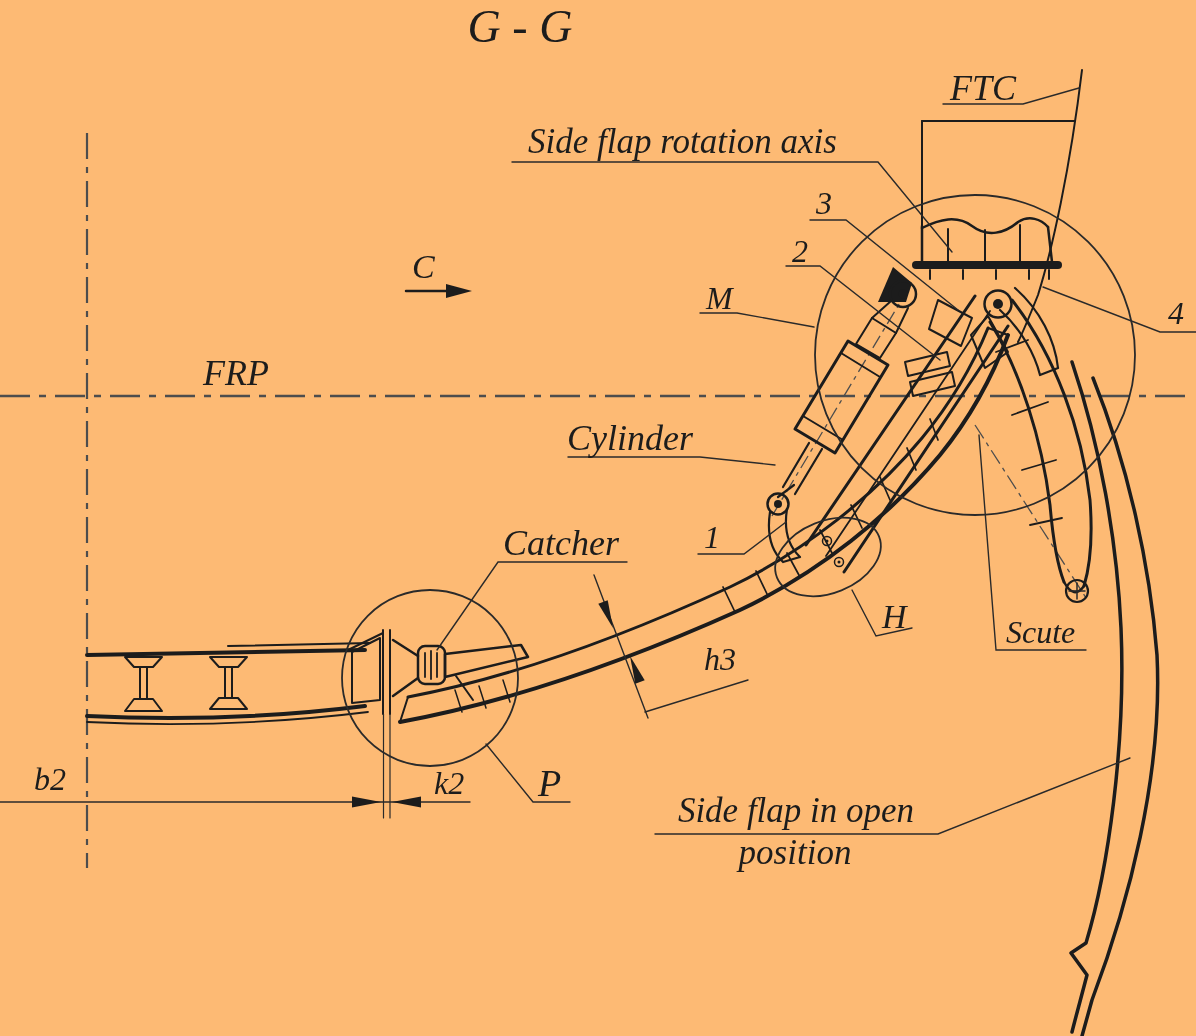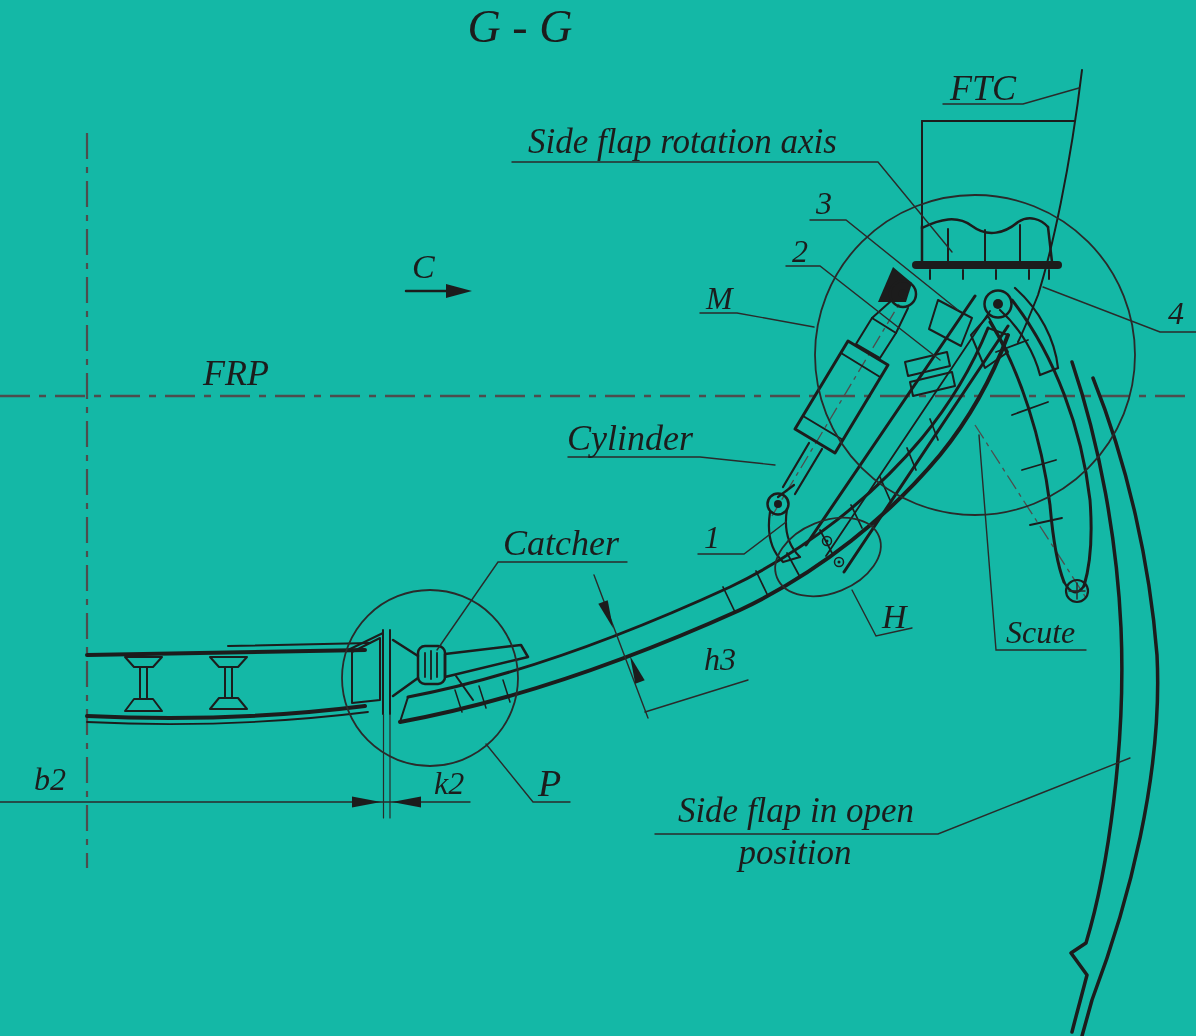--- a/index.html
+++ b/index.html
@@ -1,16 +1,16 @@
 <!DOCTYPE html>
 <html><head>
 <meta charset="utf-8">
 <style>
   html,body{margin:0;padding:0;background:#ffffff;}
-  .stage{position:relative;width:1196px;height:1036px;background:#14b8a6;overflow:hidden;}
+  .stage{position:relative;width:1196px;height:1036px;background:#fdba74;overflow:hidden;}
   svg{display:block;}
   .lbl{font-family:"Liberation Serif","DejaVu Serif",serif;font-style:italic;fill:#1c1c1c;}
   .ln{stroke:#1c1c1c;fill:none;stroke-linecap:round;stroke-linejoin:round;}
   .thin{stroke:#2a2a2a;fill:none;stroke-linecap:round;}
   .cl{stroke:#4d4d4d;fill:none;}
   .fillb{fill:#1c1c1c;stroke:none;}
 </style>
 </head>
 <body>
 

